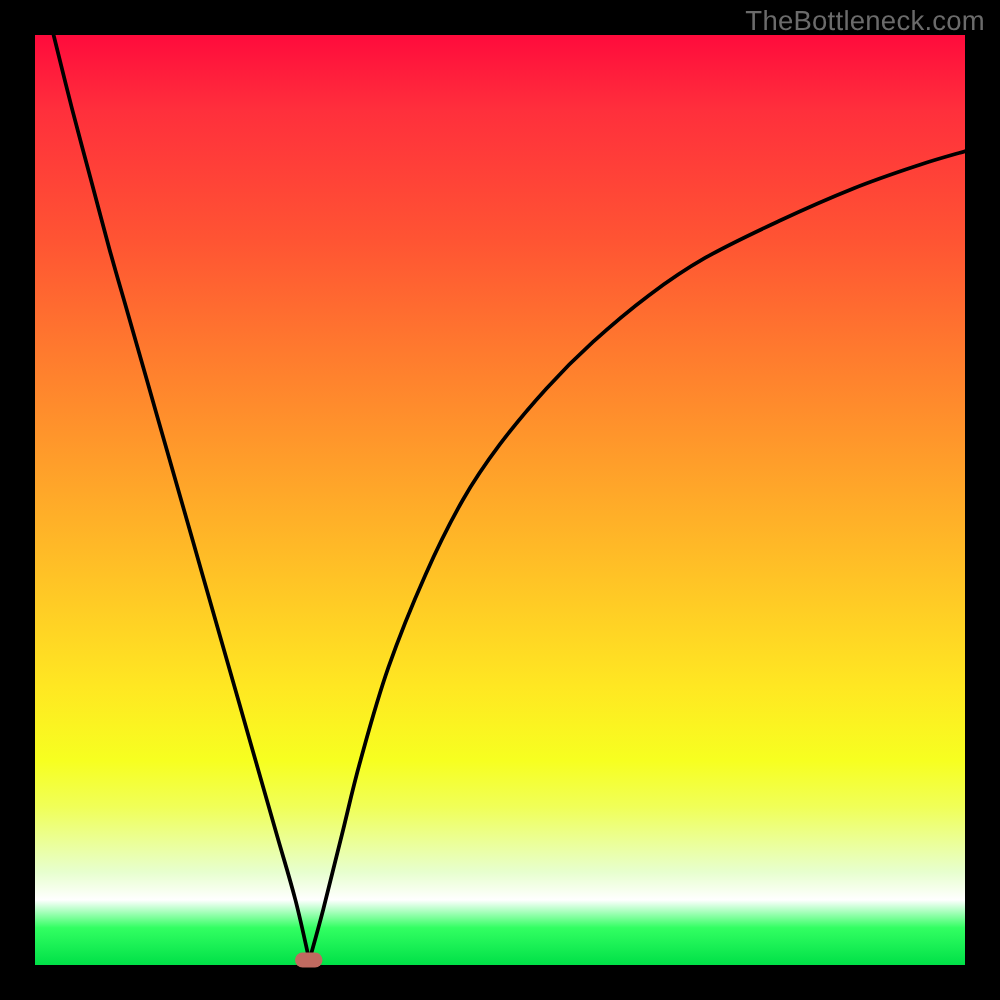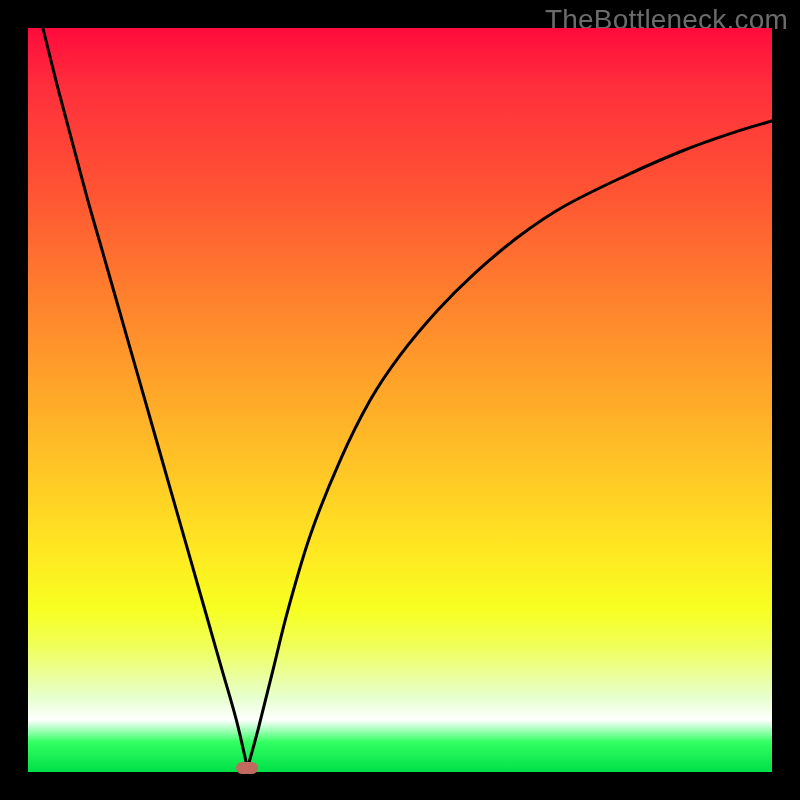--- a/index.html
+++ b/index.html
@@ -37,21 +37,21 @@
       #ffffff 93%,
       #32ff62 96%,
       #00e047 100%
     );
   }
   .watermark {
     position: absolute;
     top: 4px;
     right: 12px;
     color: #6b6b6b;
-    font-size: 28px;
+    font-size: 22px;
     letter-spacing: 0.2px;
     user-select: none;
     font-weight: 500;
   }
   svg.curve {
     position: absolute;
     left: 0;
     top: 0;
     width: 744px;
     height: 744px;

